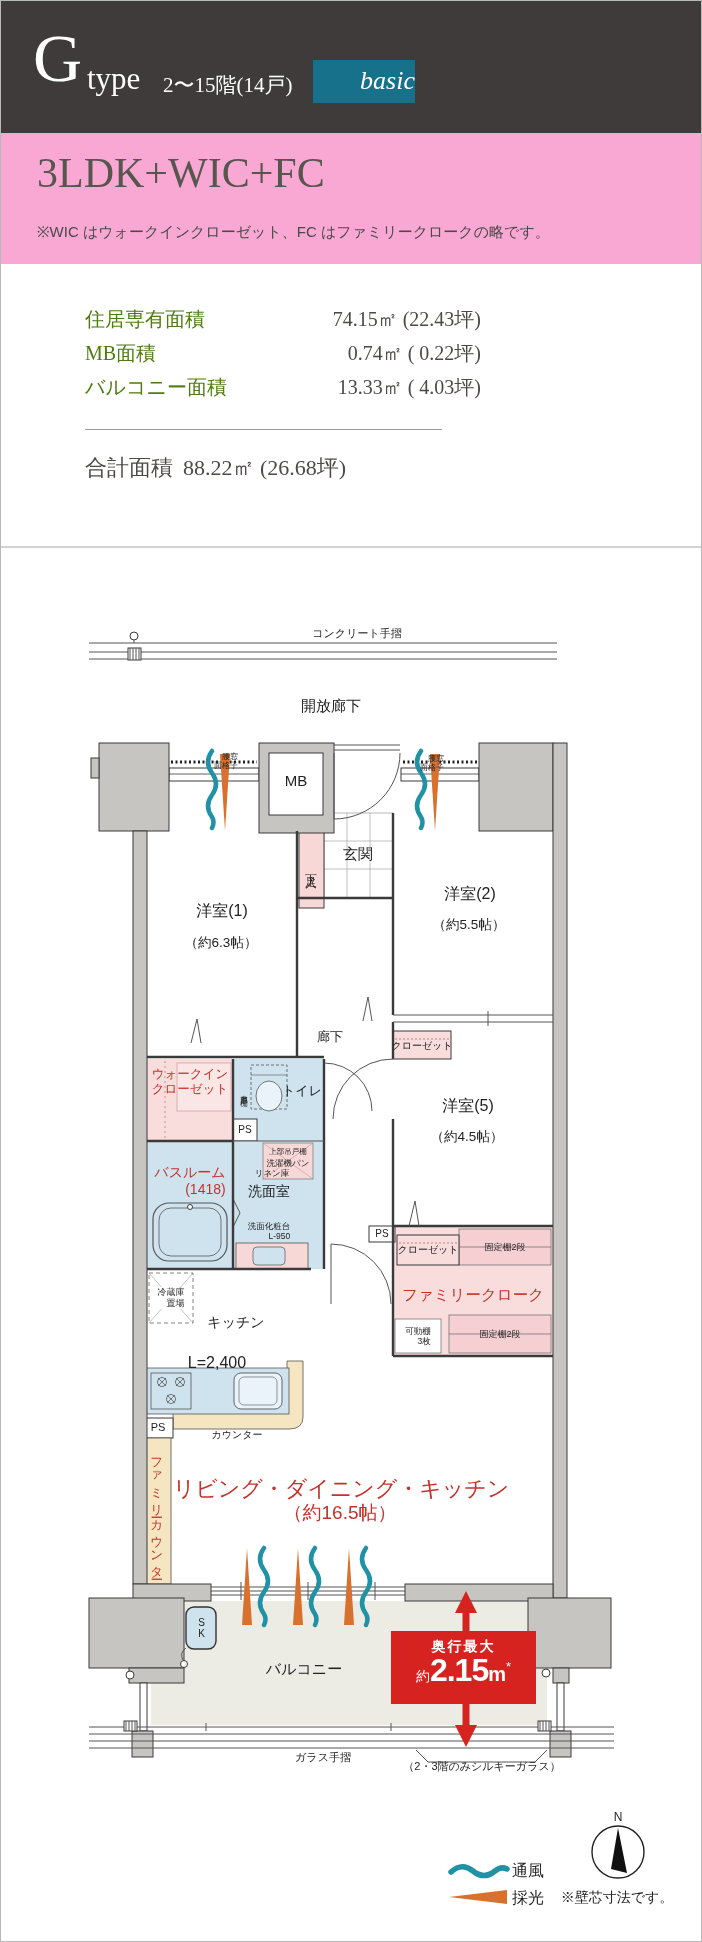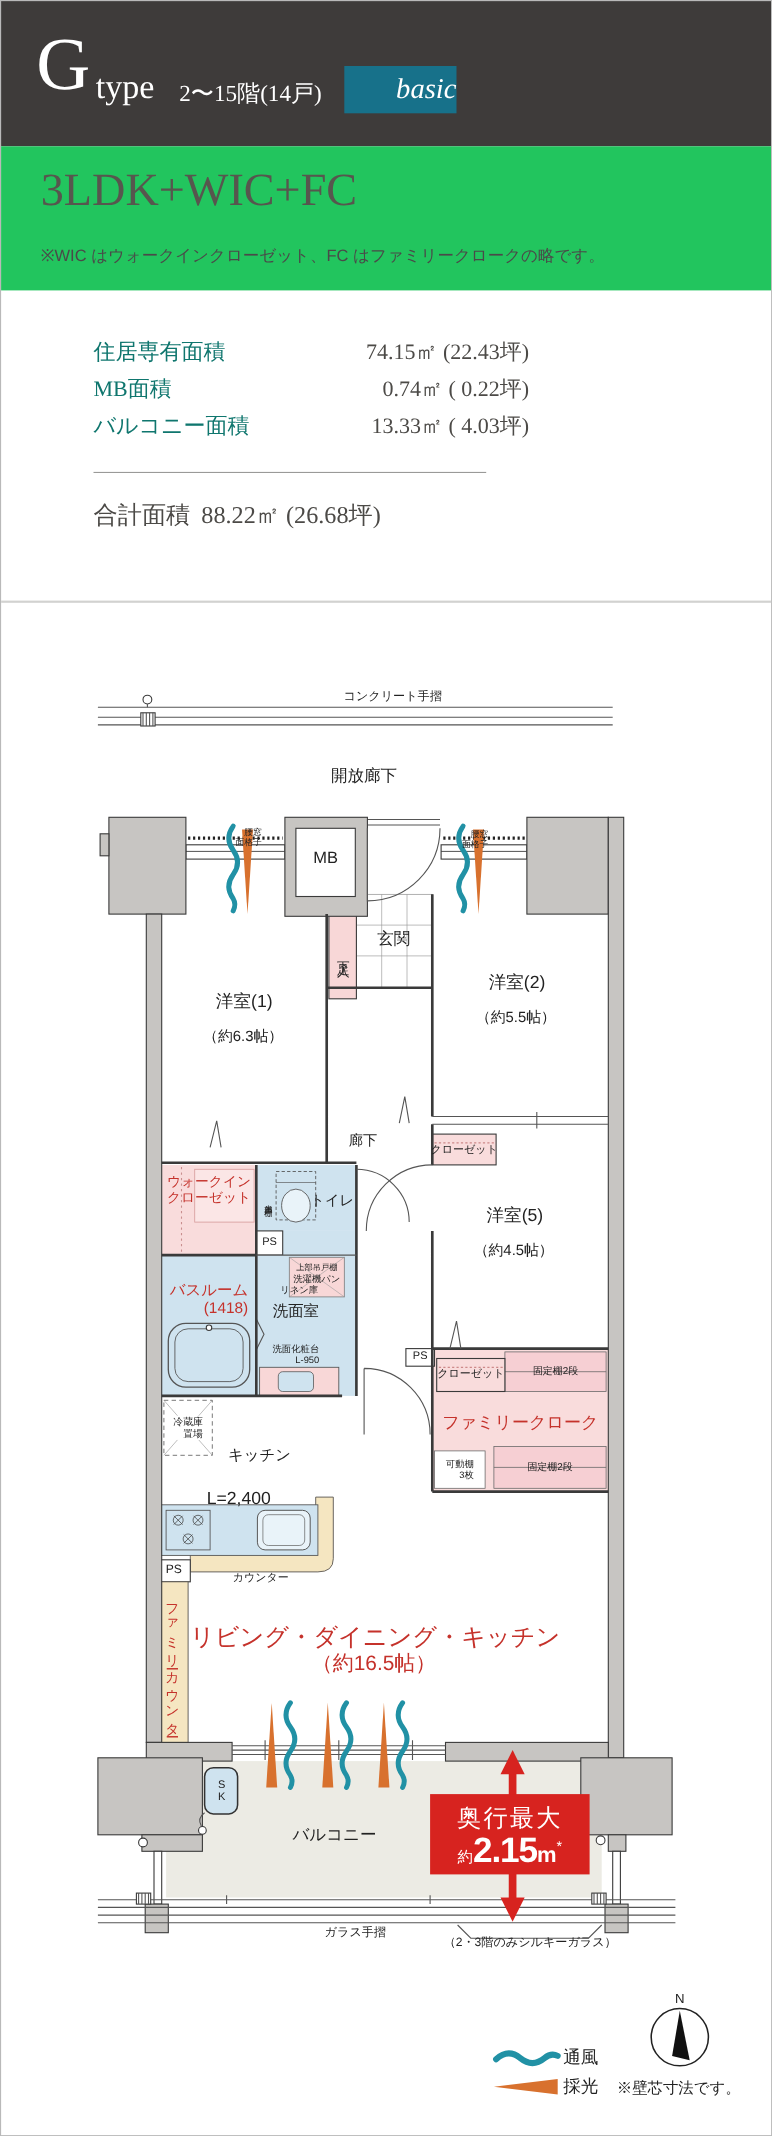--- a/index.html
+++ b/index.html
@@ -6,41 +6,41 @@
   .page{position:relative;width:702px;height:1942px;background:#fff;border:1px solid #b9b9b9;
         box-sizing:border-box;font-family:"Liberation Sans",sans-serif;overflow:hidden;}
   
   .header{position:absolute;top:0;left:0;right:0;height:132px;background:#3e3b3a;}
   .g-letter{position:absolute;left:32px;top:18px;font:400 68px "Liberation Serif",serif;color:#fff;}
   .g-word{position:absolute;left:86px;top:60px;font:400 31px "Liberation Serif",serif;color:#fff;}
   .g-floors{position:absolute;left:162px;top:70px;font:400 21px "Liberation Serif",serif;color:#fff;}
   .badge{position:absolute;left:312px;top:59px;width:102px;height:43px;background:#17718a;color:#fff;
          font:italic 26px "Liberation Serif",serif;text-align:right;line-height:42px;}
   
-  .subheader{position:absolute;top:132px;left:0;right:0;height:131px;background:#22c55e;}
+  .subheader{position:absolute;top:132px;left:0;right:0;height:131px;background:#f9a8d4;}
   .layout-title{position:absolute;left:36px;top:16px;font:400 42px "Liberation Serif",serif;color:#57564e;}
   .layout-note{position:absolute;left:36px;top:88px;font:15px "Liberation Sans",sans-serif;color:#4a4a49;}
   
-  .arow-l{position:absolute;left:84px;font:20px "Liberation Serif",serif;color:#0f766e;}
+  .arow-l{position:absolute;left:84px;font:20px "Liberation Serif",serif;color:#4d7c0f;}
   .arow-v{position:absolute;left:250px;width:230px;text-align:right;font:20px "Liberation Serif",serif;color:#4c4a47;}
   .adivider{position:absolute;left:84px;top:428px;width:357px;height:1px;background:#9a9a98;}
   .atotal{position:absolute;left:84px;top:452px;font:22px "Liberation Serif",serif;color:#4c4a47;}
   .atotal span{margin-right:10px;}
   .hr2{position:absolute;left:0;top:545px;width:702px;height:2px;background:#d2d2d0;}
   
   .plan{position:absolute;left:0;top:550px;width:702px;height:1392px;}
   .plan svg{position:absolute;left:0;top:0;}
   .lbl{position:absolute;transform:translate(-50%,-50%);white-space:pre-line;text-align:right;
        color:#222;line-height:1.22;}
   .red{color:#c5322b;font-weight:normal;}
   .vert{writing-mode:vertical-rl;text-orientation:upright;letter-spacing:1px;}
   .bgw{background:#fff;padding:0 1px;}
   .depth-badge{position:absolute;left:390px;top:1080px;width:145px;height:73px;background:#d7231f;
                color:#fff;text-align:center;}
-  .depth-l1{font-size:22px;font-weight:normal;margin-top:7px;letter-spacing:2px;}
+  .depth-l1{font-size:14px;font-weight:bold;margin-top:7px;letter-spacing:2px;}
   .depth-l2{margin-top:-2px;line-height:1;}
   .depth-approx{font-size:14px;}
   .depth-val{font-size:32px;font-weight:bold;letter-spacing:-1px;}
   .depth-unit{font-size:20px;font-weight:bold;}
   .depth-star{font-size:13px;vertical-align:10px;}
   
   .w{fill:#c7c5c2;stroke:#3a3a3a;stroke-width:1;}
   .wht{fill:#fff;stroke:#3a3a3a;stroke-width:1;}
   .iw{stroke:#3a3a3a;stroke-width:2.4;fill:none;}
   .tl{stroke:#555;stroke-width:1;fill:none;}

